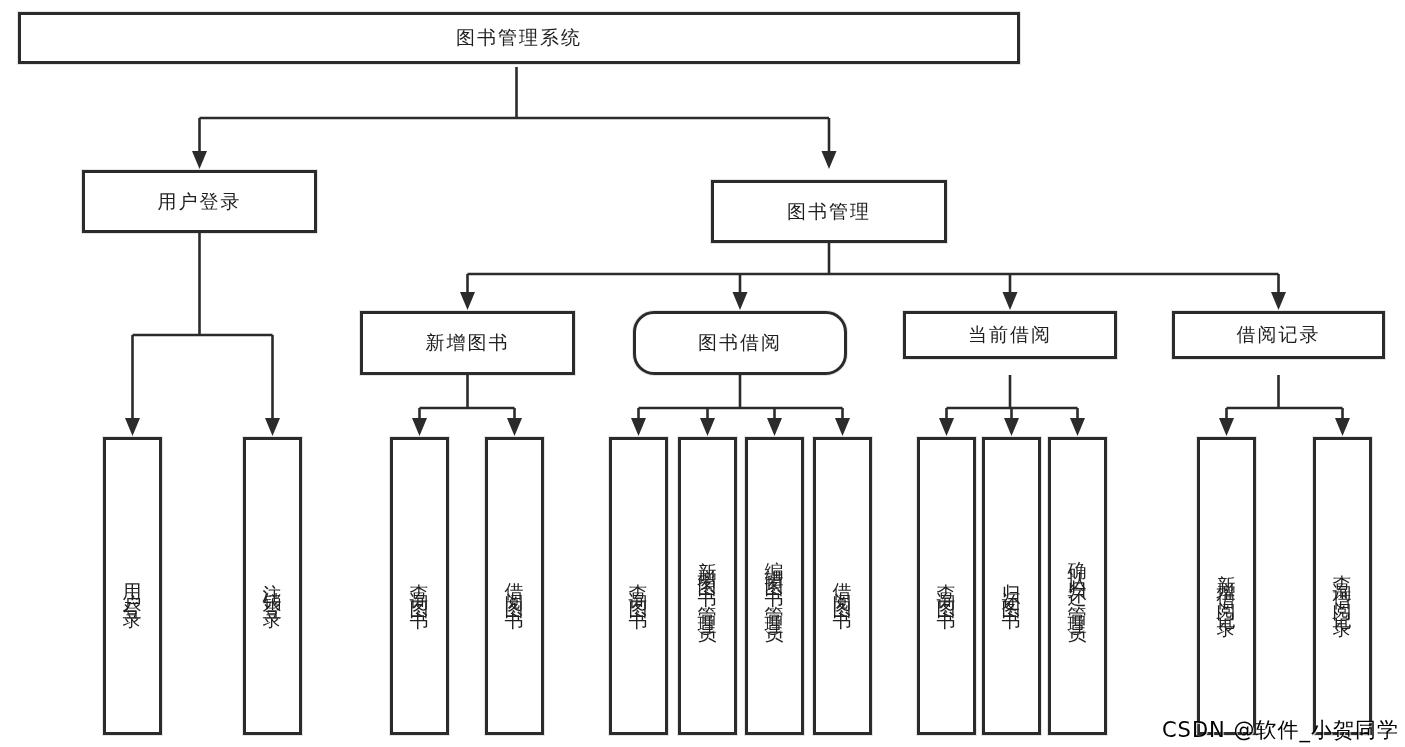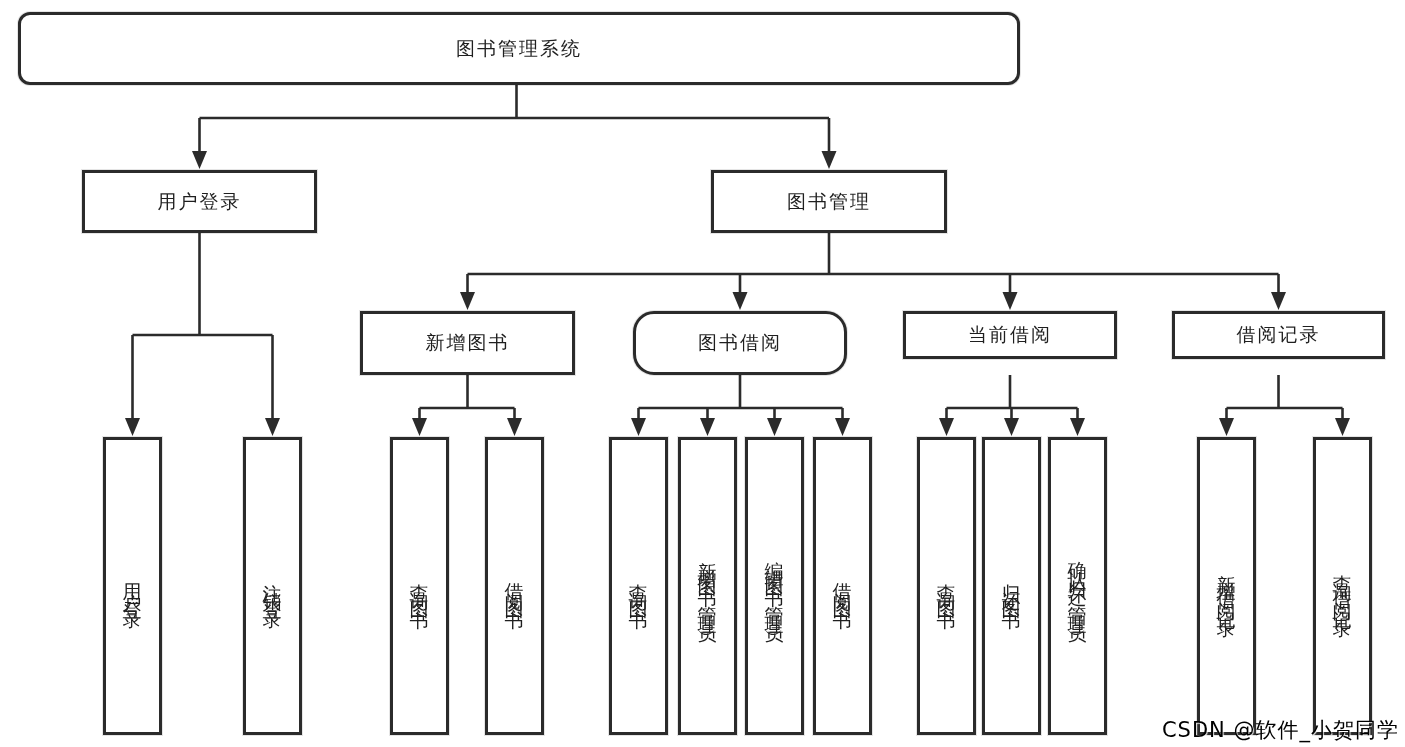--- a/index.html
+++ b/index.html
@@ -31,24 +31,24 @@
     color: #1f1f1f;
     display: flex;
     align-items: center;
     justify-content: center;
     z-index: 2;
     font-size: 19px;
     letter-spacing: 2px;
     white-space: nowrap;
   }
   
-  #n-root   { left: 18px;   top: 12px;  width: 1002px; height: 73px; border-radius: 12px; }
+  #n-root   { left: 18px;   top: 12px;  width: 1002px; height: 52px; }
   
   #n-l2-0   { left: 82px;   top: 170px; width: 235px;  height: 63px; }
-  #n-l2-1   { left: 711px;  top: 170px; width: 236px;  height: 63px; }
+  #n-l2-1   { left: 711px;  top: 180px; width: 236px;  height: 63px; }
   
   #n-l3-0   { left: 360px;  top: 311px; width: 215px;  height: 64px; }
   #n-l3-1   { left: 633px;  top: 311px; width: 214px;  height: 64px; border-radius: 21px; }
   #n-l3-2   { left: 903px;  top: 311px; width: 214px;  height: 48px; }
   #n-l3-3   { left: 1172px; top: 311px; width: 213px;  height: 48px; }
   
   .leaf { top: 437px; width: 59px; height: 298px; }
   .leaf .vtext {
     writing-mode: vertical-rl;
     text-orientation: mixed;

